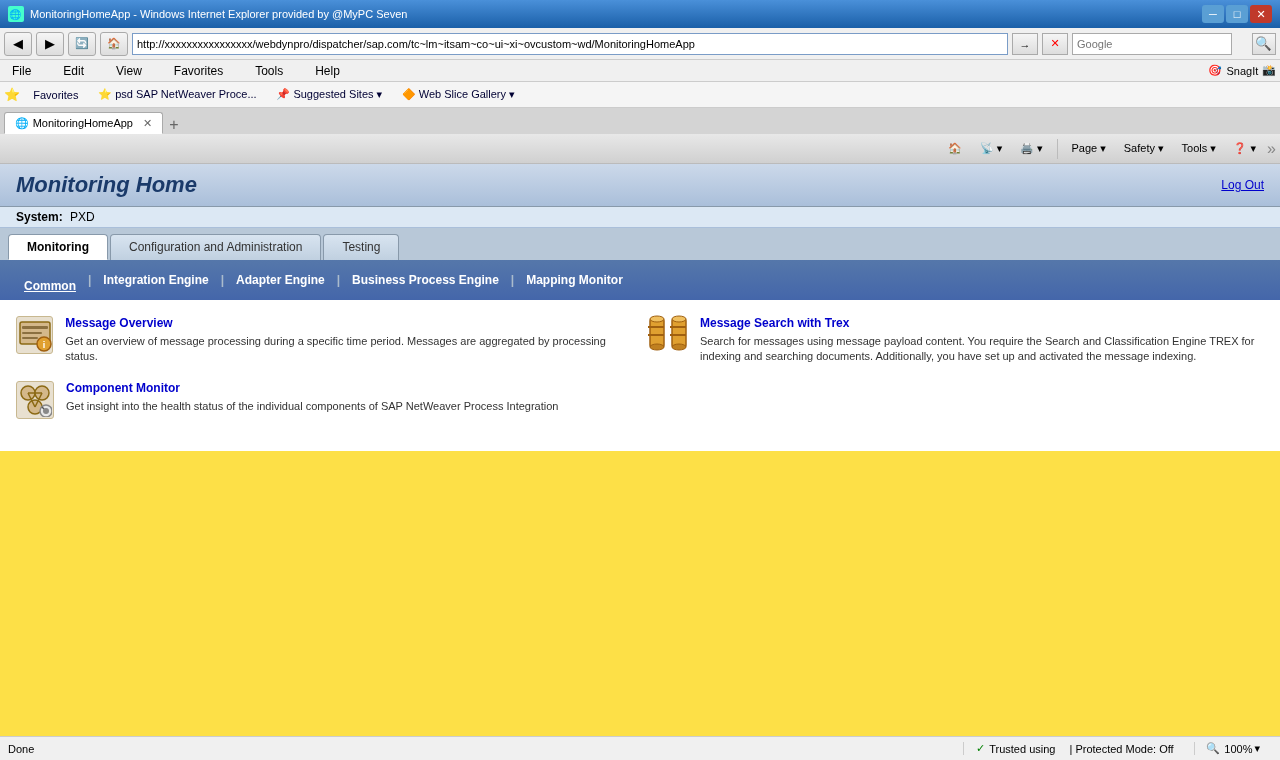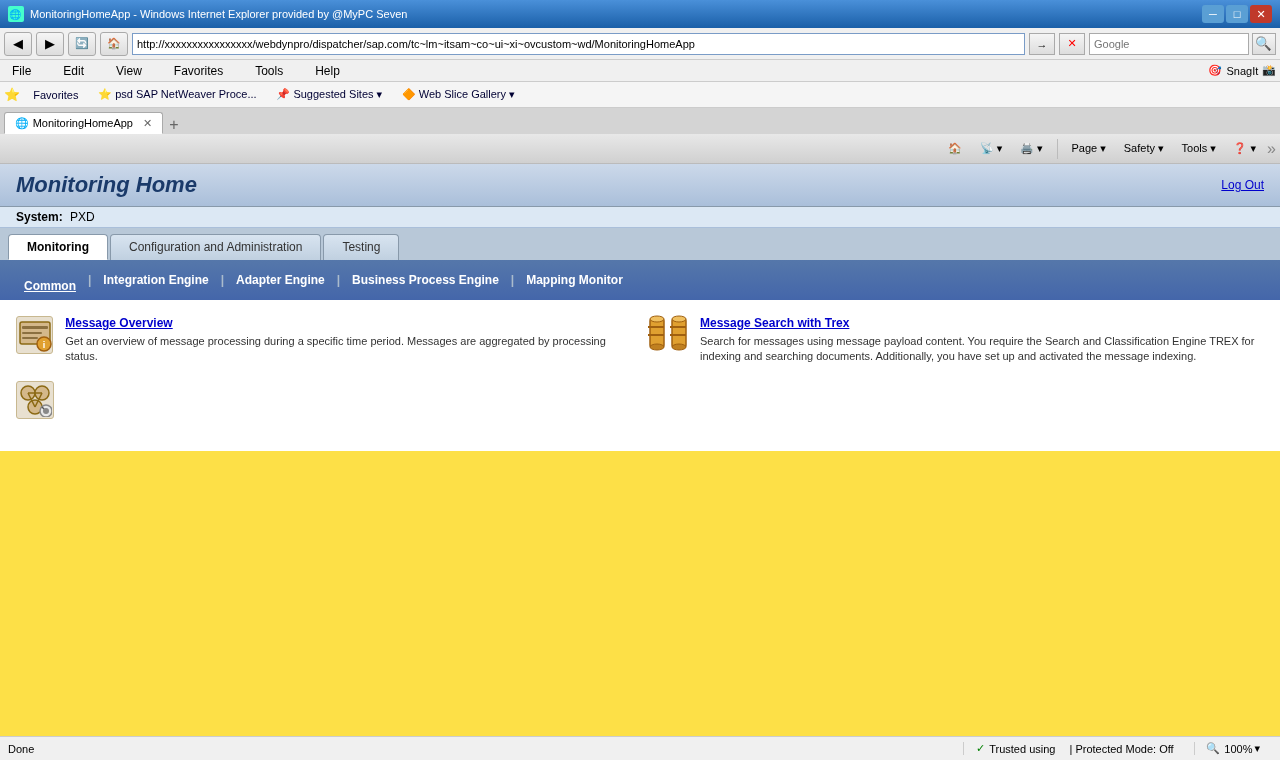--- a/index.html
+++ b/index.html
@@ -29,21 +29,21 @@
       border-bottom: 1px solid #ccc;
       padding: 3px 4px;
       display: flex;
       align-items: center;
       gap: 4px;
       height: 32px;
     }
     .nav-btn { width: 28px; height: 24px; background: linear-gradient(to bottom, #f5f5f5, #ddd); border: 1px solid #aaa; border-radius: 3px; cursor: pointer; font-size: 13px; display: flex; align-items: center; justify-content: center; }
     .address-input { flex: 1; height: 22px; border: 1px solid #7a9cc7; padding: 0 4px; font-size: 11px; background: white; }
     .go-btn { width: 26px; height: 22px; background: linear-gradient(to bottom, #f5f5f5, #ddd); border: 1px solid #aaa; cursor: pointer; font-size: 11px; display: flex; align-items: center; justify-content: center; }
-    .search-area { display: flex; align-items: center; gap: 3px; }
+    .search-area { display: flex; align-items: center; gap: 20px; }
     .search-input { width: 160px; height: 22px; border: 1px solid #aaa; padding: 0 4px; font-size: 11px; }
     .search-btn { width: 24px; height: 22px; background: linear-gradient(to bottom, #f5f5f5, #ddd); border: 1px solid #aaa; cursor: pointer; }
 
     
     .menu-bar {
       background: #f0f0f0;
       border-bottom: 1px solid #ccc;
       display: flex;
       align-items: center;
       height: 22px;
@@ -168,21 +168,21 @@
     
     .content-body {
       background: white;
       padding: 16px;
       display: grid;
       grid-template-columns: 1fr 1fr;
       gap: 20px;
     }
 
     .content-item { display: flex; gap: 12px; align-items: flex-start; margin-bottom: 16px; }
-    .item-text h4 { color: #0000cc; text-decoration: underline; cursor: pointer; font-size: 12px; font-weight: bold; margin-bottom: 4px; }
+    .item-text h4 { color: #0000cc; cursor: pointer; font-size: 12px; font-weight: bold; margin-bottom: 4px; }
     .item-text p { font-size: 11px; color: #333; line-height: 1.4; }
 
     
     .msg-icon { width: 38px; height: 38px; background: #e8e0d0; border: 1px solid #c8b890; border-radius: 3px; display: flex; align-items: center; justify-content: center; font-size: 20px; }
     .trex-icon { width: 38px; height: 38px; display: flex; align-items: center; justify-content: center; }
     .component-icon { width: 38px; height: 38px; background: #e8e0d0; border: 1px solid #c8b890; border-radius: 3px; display: flex; align-items: center; justify-content: center; font-size: 18px; }
 
     
     .status-bar {
       position: fixed;
@@ -337,20 +337,24 @@
             <circle cx="24" cy="10" r="7" fill="#d4b88a" stroke="#8b6914" stroke-width="1.5"></circle>
             <circle cx="17" cy="24" r="7" fill="#d4b88a" stroke="#8b6914" stroke-width="1.5"></circle>
             <line x1="10" y1="10" x2="24" y2="10" stroke="#8b6914" stroke-width="1.5"></line>
             <line x1="10" y1="10" x2="17" y2="24" stroke="#8b6914" stroke-width="1.5"></line>
             <line x1="24" y1="10" x2="17" y2="24" stroke="#8b6914" stroke-width="1.5"></line>
             <circle cx="28" cy="28" r="6" fill="#e8e8e8" stroke="#888" stroke-width="1.5"></circle>
             <circle cx="28" cy="28" r="3" fill="#888"></circle>
             <line x1="24" y1="24" x2="26" y2="26" stroke="#555" stroke-width="1.5"></line>
           </svg>
         </div>
+        <div class="item-text">
+          <h4>Component Monitor</h4>
+          <p>Get insight into the health status of the individual components of SAP NetWeaver Process Integration</p>
+        </div>
       </div>
     </div>
 
     <div>
 
       <div class="content-item">
         <div class="trex-icon">
           <div class="barrel-icon">
             <div style="position:relative;">
               <svg width="42" height="38" viewBox="0 0 42 38">

